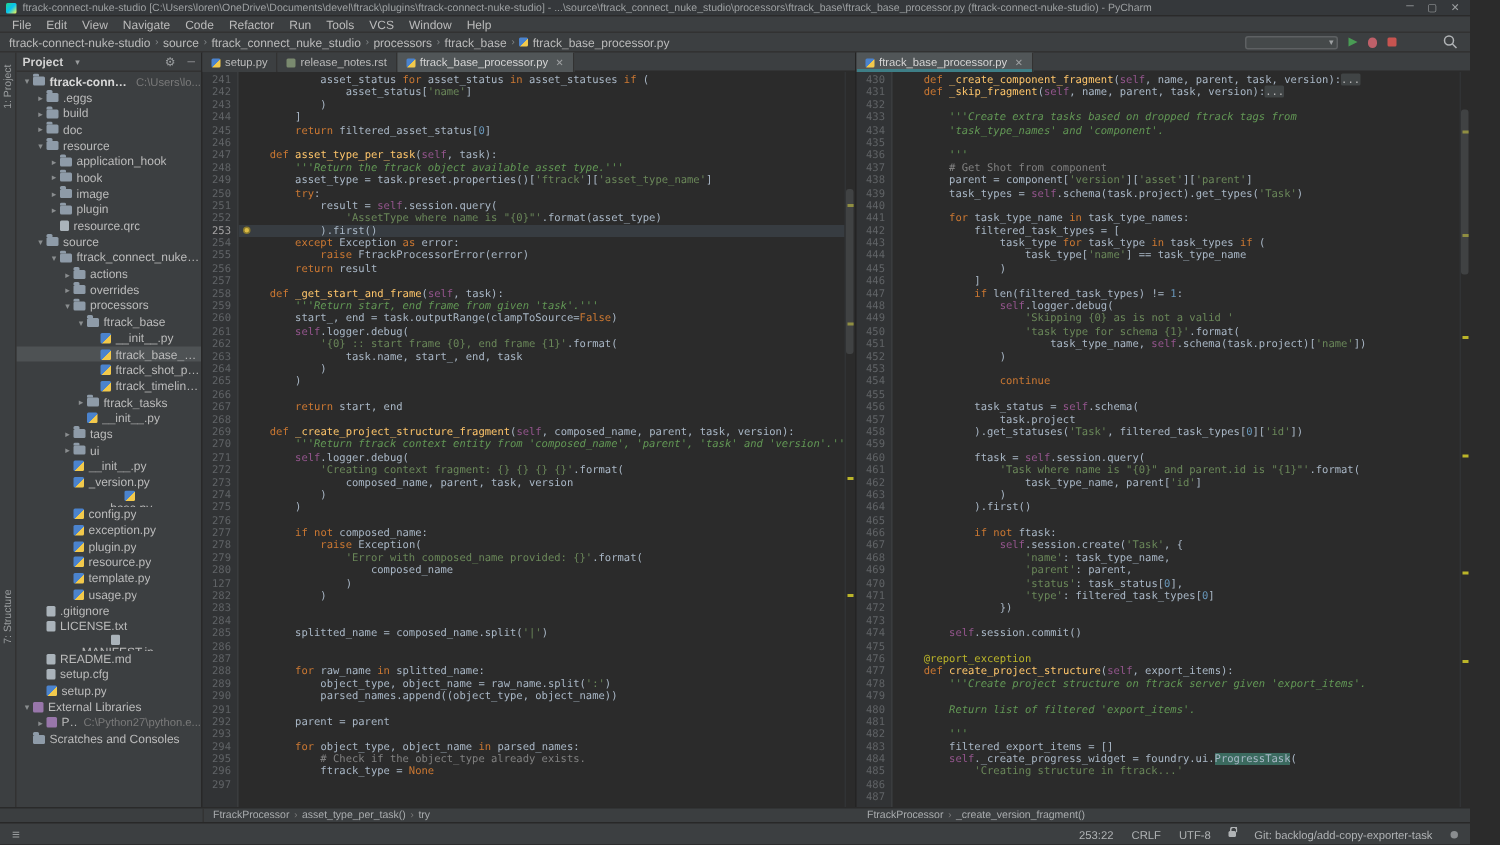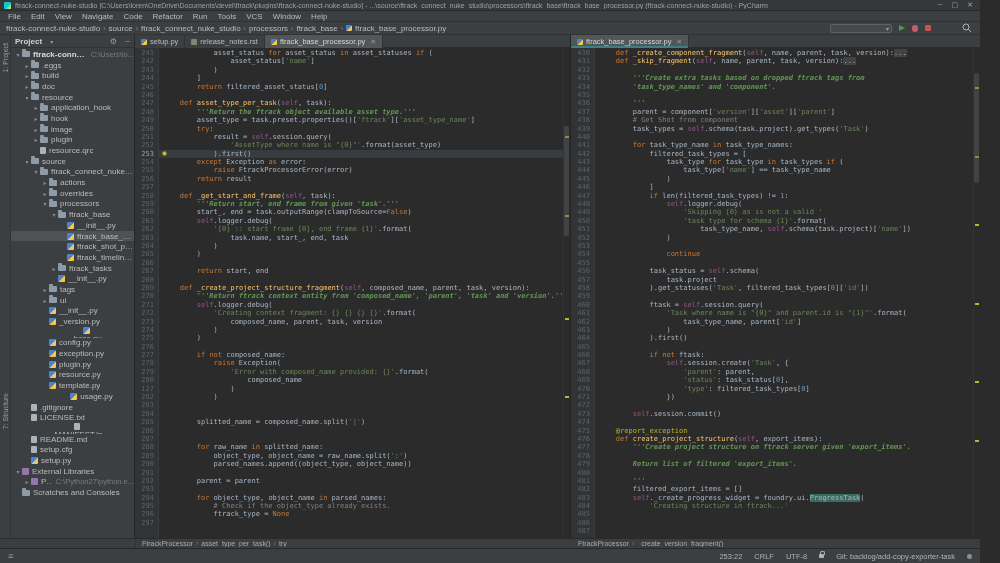--- a/index.html
+++ b/index.html
@@ -88,21 +88,21 @@
   .gline{height:8.4px;line-height:8.4px;}
   .gline.cur{color:#a4a3a3;}
   .code{flex:1;font:7px "DejaVu Sans Mono",monospace;color:#a9b7c6;padding-top:1px;
     position:relative;min-width:0;overflow:hidden;}
   .row{height:8.4px;line-height:8.4px;white-space:pre;position:relative;padding-left:4px;}
   .row.caret{background:#373c41;}
   .bulb{position:absolute;left:3px;top:1px;width:5px;height:5px;border-radius:50%;
     background:#dcbc45;border:1px solid #8a7a2e;}
   .kw{color:#cc7832;}
   .str{color:#6a8759;}
-  .doc{color:#629755;font-style:italic;font-weight:bold;}
+  .doc{color:#629755;font-style:italic;}
   .com{color:#808080;}
   .num{color:#6897bb;}
   .fn{color:#ffc66b;}
   .slf{color:#94558d;}
   .dec{color:#bbb529;text-align:right;}
   .fold{background:#404445;color:#b6b6b6;border-radius:1px;}
   .selhl{background:#3b6a5f;}
   .stripe{position:absolute;right:0;top:0;bottom:0;width:7px;background:#2b2b2b;
     border-left:1px solid #313335;}
   .mark{position:absolute;right:1px;width:4px;height:2px;background:#bbb529;}
@@ -350,21 +350,21 @@
           <div class="tree-row" style="padding-left: 30px;">
             <span class="chev"></span>
             <span class="ticon ic-py"></span>
             <span class="tlabel">resource.py</span>
           </div>
           <div class="tree-row" style="padding-left: 30px;">
             <span class="chev"></span>
             <span class="ticon ic-py"></span>
             <span class="tlabel">template.py</span>
           </div>
-          <div class="tree-row" style="padding-left: 30px; justify-content: center;">
+          <div class="tree-row" style="padding-left: 30px;">
             <span class="chev"></span>
             <span class="ticon ic-py"></span>
             <span class="tlabel">usage.py</span>
           </div>
           <div class="tree-row" style="padding-left: 12px;">
             <span class="chev"></span>
             <span class="ticon ic-file"></span>
             <span class="tlabel">.gitignore</span>
           </div>
           <div class="tree-row" style="padding-left: 12px;">
@@ -626,22 +626,22 @@
               <div class="gline">487</div>
             </div>
             <div class="code">
               <div class="row">    <span class="kw">def</span> <span class="fn">_create_component_fragment</span>(<span class="slf">self</span>, name, parent, task, version):<span class="fold">...</span></div>
               <div class="row">    <span class="kw">def</span> <span class="fn">_skip_fragment</span>(<span class="slf">self</span>, name, parent, task, version):<span class="fold">...</span></div>
               <div class="row"></div>
               <div class="row">        <span class="doc">'''Create extra tasks based on dropped ftrack tags from</span></div>
               <div class="row"><span class="doc">        'task_type_names' and 'component'.</span></div>
               <div class="row"><span class="doc"></span></div>
               <div class="row"><span class="doc">        '''</span></div>
+              <div class="row">        <span class="com"># Get Shot from component</span></div>
               <div class="row">        parent = component[<span class="str">'version'</span>][<span class="str">'asset'</span>][<span class="str">'parent'</span>]</div>
-              <div class="row">        <span class="com"># Get Shot from component</span></div>
               <div class="row">        task_types = <span class="slf">self</span>.schema(task.project).get_types(<span class="str">'Task'</span>)</div>
               <div class="row"></div>
               <div class="row">        <span class="kw">for</span> task_type_name <span class="kw">in</span> task_type_names:</div>
               <div class="row">            filtered_task_types = [</div>
               <div class="row">                task_type <span class="kw">for</span> task_type <span class="kw">in</span> task_types <span class="kw">if</span> (</div>
               <div class="row">                    task_type[<span class="str">'name'</span>] == task_type_name</div>
               <div class="row">                )</div>
               <div class="row">            ]</div>
               <div class="row">            <span class="kw">if</span> len(filtered_task_types) != <span class="num">1</span>:</div>
               <div class="row">                <span class="slf">self</span>.logger.debug(</div>
@@ -657,20 +657,21 @@
               <div class="row">            ).get_statuses(<span class="str">'Task'</span>, filtered_task_types[<span class="num">0</span>][<span class="str">'id'</span>])</div>
               <div class="row"></div>
               <div class="row">            ftask = <span class="slf">self</span>.session.query(</div>
               <div class="row">                <span class="str">'Task where name is "{0}" and parent.id is "{1}"'</span>.format(</div>
               <div class="row">                    task_type_name, parent[<span class="str">'id'</span>]</div>
               <div class="row">                )</div>
               <div class="row">            ).first()</div>
               <div class="row"></div>
               <div class="row">            <span class="kw">if</span> <span class="kw">not</span> ftask:</div>
               <div class="row">                <span class="slf">self</span>.session.create(<span class="str">'Task'</span>, {</div>
+              <div class="row">                    <span class="str">'name'</span>: task_type_name,</div>
               <div class="row">                    <span class="str">'parent'</span>: parent,</div>
               <div class="row">                    <span class="str">'status'</span>: task_status[<span class="num">0</span>],</div>
               <div class="row">                    <span class="str">'type'</span>: filtered_task_types[<span class="num">0</span>]</div>
               <div class="row">                })</div>
               <div class="row"></div>
               <div class="row">        <span class="slf">self</span>.session.commit()</div>
               <div class="row"></div>
               <div class="row">    <span class="dec">@report_exception</span></div>
               <div class="row">    <span class="kw">def</span> <span class="fn">create_project_structure</span>(<span class="slf">self</span>, export_items):</div>
               <div class="row">        <span class="doc">'''Create project structure on ftrack server given 'export_items'.</span></div>

